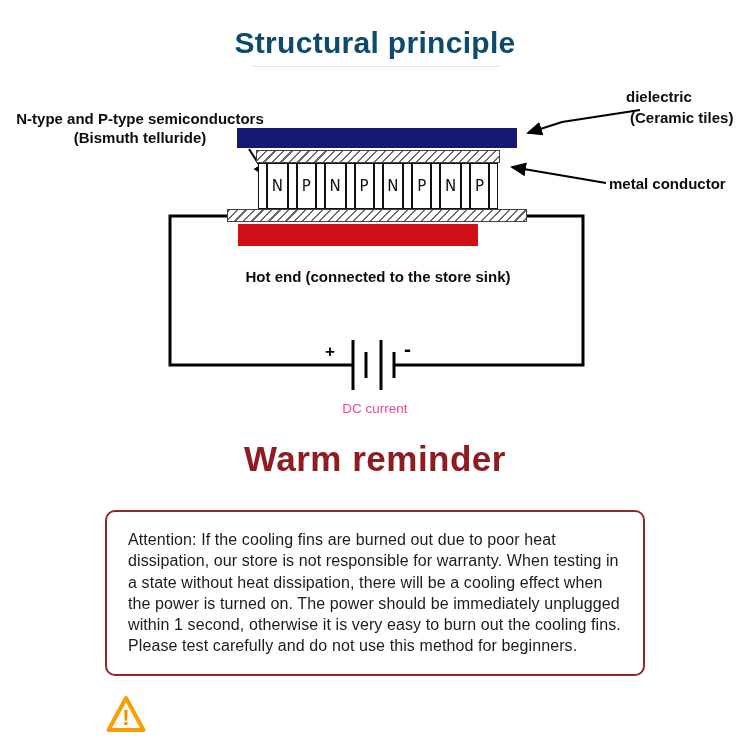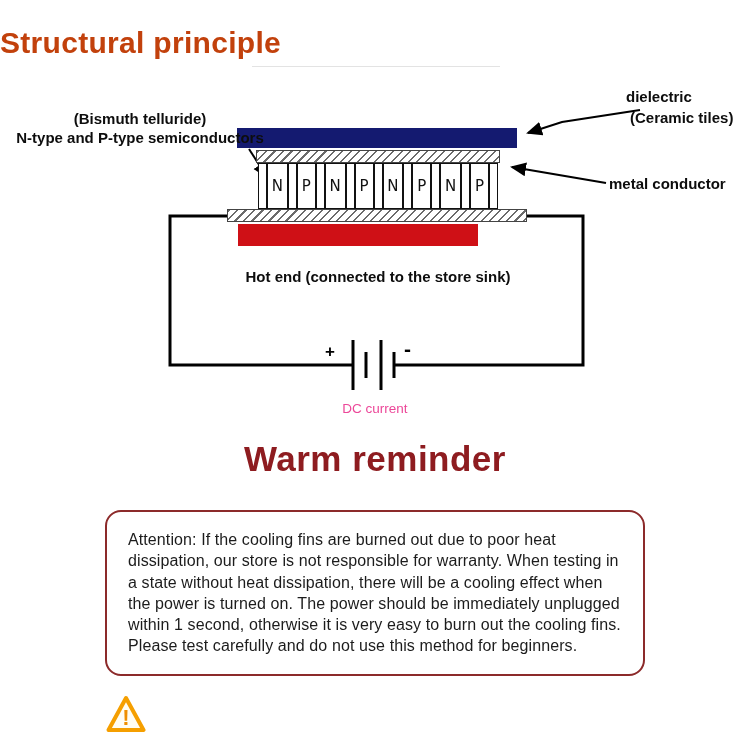--- a/index.html
+++ b/index.html
@@ -6,22 +6,22 @@
   body{
     width:750px;height:750px;background:#ffffff;
     font-family:"Liberation Sans","DejaVu Sans",sans-serif;
     overflow:hidden;
   }
   .canvas{position:relative;width:750px;height:750px;background:#fff;}
 
   
   .main-title{
     position:absolute;top:26px;left:0;width:100%;
-    font-size:30px;font-weight:800;
-    color:#c2410c;letter-spacing:.3px;
+    text-align:center;font-size:30px;font-weight:800;
+    color:#0c4a6e;letter-spacing:.3px;
   }
   .title-underline{
     position:absolute;top:66px;left:252px;width:248px;height:1px;
     background:#e3e3e3;
   }
 
   
   .lbl{position:absolute;font-weight:700;font-size:15px;color:#0d0d0d;line-height:1.25;}
   .lbl-semis{left:4px;top:110px;width:272px;text-align:center;}
   .lbl-cold{left:310px;top:106px;width:160px;text-align:center;}
@@ -69,21 +69,21 @@
 
   .circuit-svg{position:absolute;left:0;top:0;pointer-events:none;}
 
   
   .reminder-title{
     position:absolute;top:439px;left:0;width:100%;text-align:center;
     font-size:35px;font-weight:700;color:#8e1c20;letter-spacing:.5px;
   }
   .attention-box{
     position:absolute;left:105px;top:510px;width:540px;box-sizing:border-box;
-    border:2px solid #8c2a2a;border-radius:16px;
+    border:2px solid #8c2a2a;border-radius:10px;
     padding:17px 21px;background:#fff;
   }
   .attention-text{
     font-size:16px;line-height:1.33;color:#1c1c1c;letter-spacing:.1px;
   }
 
   .warning-icon{position:absolute;left:106px;top:694px;}
   .note-text{
     position:absolute;left:150px;top:684px;width:588px;
     font-size:15.5px;line-height:1.22;color:#e2413c;letter-spacing:.1px;
@@ -140,22 +140,22 @@
     <div class="block">N</div>
     <div class="pillar"></div>
     <div class="block">P</div>
     <div class="pillar"></div>
   </div>
 
   <div class="hatch hatch-bottom"></div>
   <div class="hot-bar"></div>
 
   <div class="lbl lbl-semis">
+    <div>N-type and P-type semiconductors</div>
     <div>(Bismuth telluride)</div>
-    <div>N-type and P-type semiconductors</div>
   </div>
   <div class="lbl lbl-dielectric">dielectric</div>
   <div class="lbl lbl-ceramic">(Ceramic tiles)</div>
   <div class="lbl lbl-metal">metal conductor</div>
   <div class="lbl lbl-hotend">Hot end (connected to the store sink)</div>
 
   <span class="batt-sign batt-plus">+</span>
   <span class="batt-sign batt-minus">-</span>
   <div class="lbl-dc">DC current</div>
 

